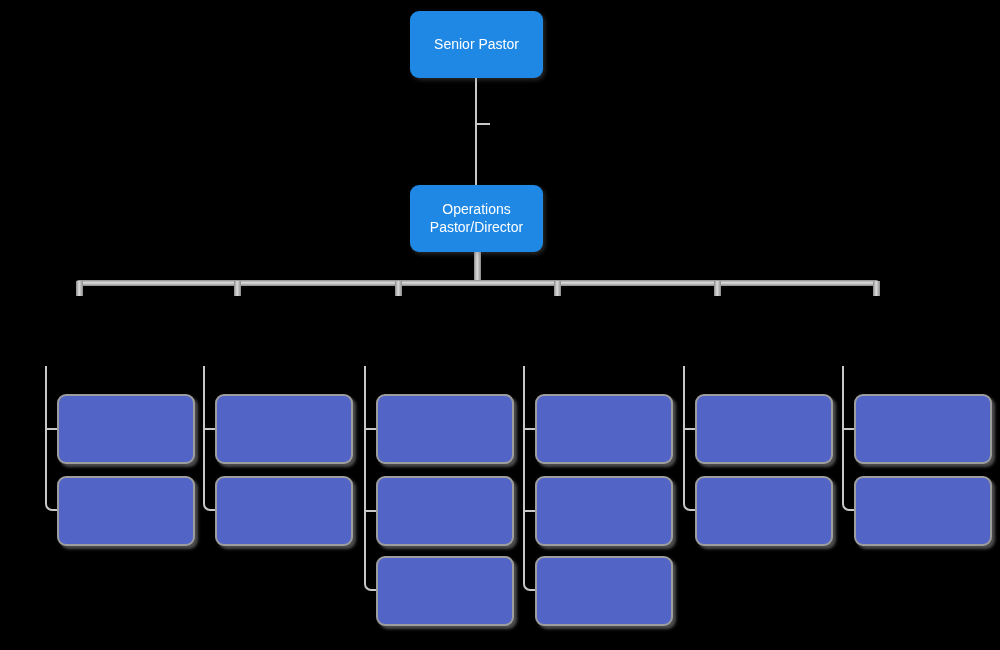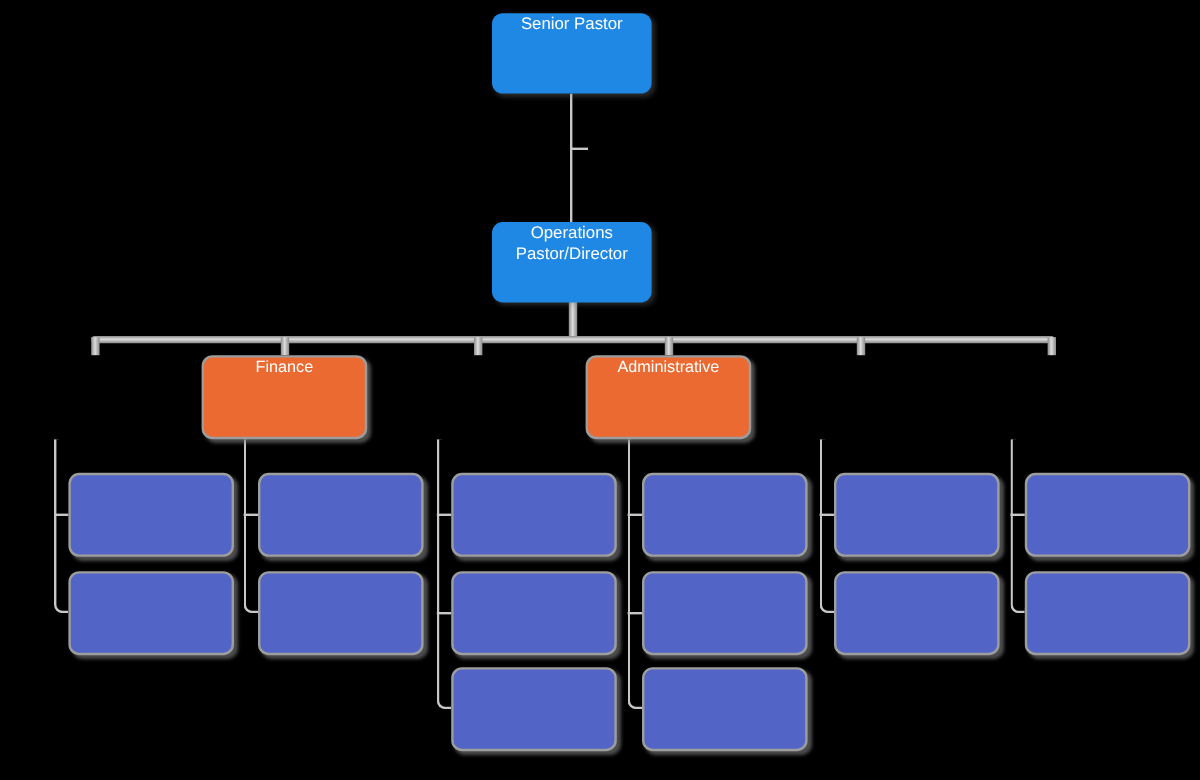--- a/index.html
+++ b/index.html
@@ -1,21 +1,21 @@
 <!DOCTYPE html>
 <html style="--blue: #1F88E5; --orange: #EA6A32; --purple: #5265C6; --node_border: #9D9D9D; --thin_line: #C8C8C8; --pipe_dark: #8A8A8A; --pipe_light: #DCDCDC;"><head>
 <meta charset="utf-8">
 <style>
   html,body{margin:0;padding:0;background:#000;}
   .canvas{
     position:relative;width:1000px;height:650px;background:#000;
     font-family:"Liberation Sans",sans-serif;overflow:hidden;
   }
   .node{
-    position:absolute;display:flex;align-items:flex-start;justify-content:center;
+    position:absolute;display:flex;align-items:center;justify-content:center;
     text-align:center;color:#fff;border-radius:9px;box-sizing:border-box;
   }
   .blue{
     width:133px;height:67px;background:var(--blue);font-size:14px;line-height:1.25;
     box-shadow:2px 2px 4px rgba(120,120,120,.35);padding:0 8px;
   }
   .orange{
     width:138px;height:70px;background:var(--orange);
     border:2px solid var(--node_border);font-size:13.5px;line-height:1.2;
     box-shadow:3px 3px 3px rgba(128,128,128,.6);padding:0 6px;
@@ -74,26 +74,20 @@
   <div class="elbow" style="left:842px;height:145px"></div>
   <div class="thin-h" style="left:842px;top:428px;width:12px"></div>
 
   <div class="node blue" style="left:410px;top:11px">
     <span>Senior Pastor</span>
   </div>
   <div class="node blue" style="left:410px;top:185px">
     <span>Operations Pastor/Director</span>
   </div>
 
-  <div class="node orange" style="left:168px;top:296px">
-    <span>Finance</span>
-  </div>
-  <div class="node orange" style="left:488px;top:296px">
-    <span>Administrative</span>
-  </div>
 
   <div class="sub" style="left:57px;top:394px"></div>
   <div class="sub" style="left:57px;top:476px"></div>
 
   <div class="sub" style="left:215px;top:394px"></div>
   <div class="sub" style="left:215px;top:476px"></div>
 
   <div class="sub" style="left:376px;top:394px"></div>
   <div class="sub" style="left:376px;top:476px"></div>
   <div class="sub" style="left:376px;top:556px"></div>

